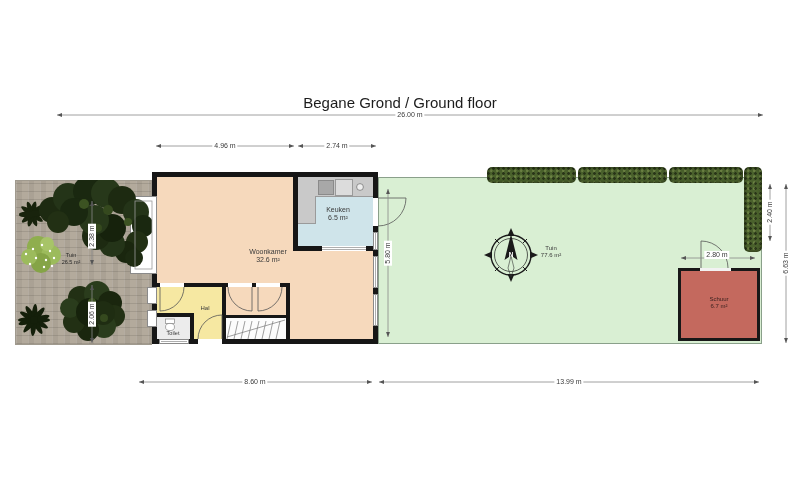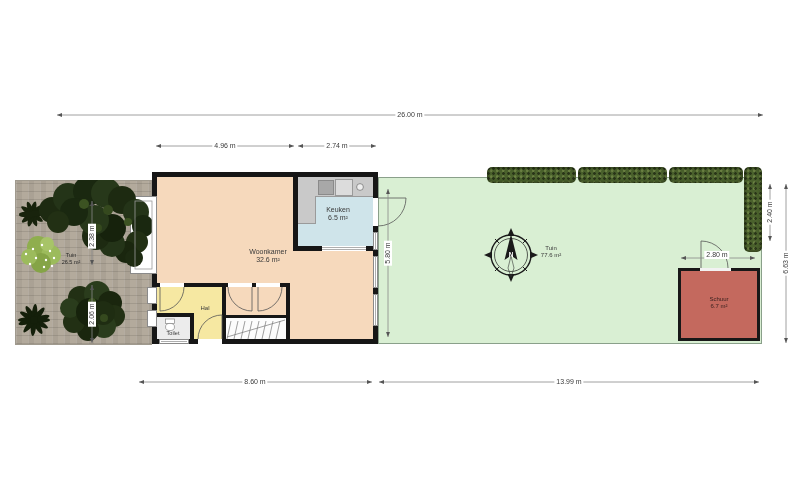--- a/index.html
+++ b/index.html
@@ -36,20 +36,21 @@
      white-space:nowrap;z-index:10;transform:translate(-50%,-50%);}
   .room-label span{display:block;}
   .fs6{font-size:6px;line-height:7px;}
   .fs5{font-size:5.5px;line-height:6.5px;}
 </style>
 </head>
 <body>
 
 <div class="plan">
 
+  <div class="title">Begane Grond / Ground floor</div>
 
   <div class="front-garden"></div>
 
   <div class="back-garden"></div>
   <div class="hedge" style="left:487px;top:167px;width:89px;height:16px;"></div>
   <div class="hedge" style="left:578px;top:167px;width:89px;height:16px;"></div>
   <div class="hedge" style="left:669px;top:167px;width:74px;height:16px;"></div>
   <div class="hedge" style="left:744px;top:167px;width:18px;height:85px;"></div>
   <div class="schuur"></div>
   <div class="gap" style="left:700px;top:268px;width:31px;height:3px;background:#f2f2f2;"></div>

